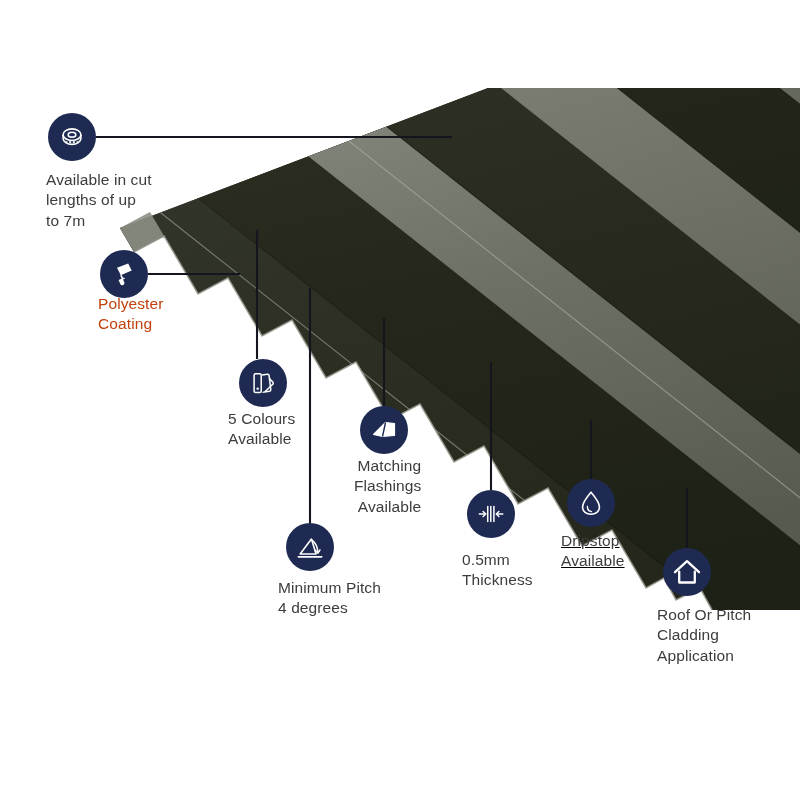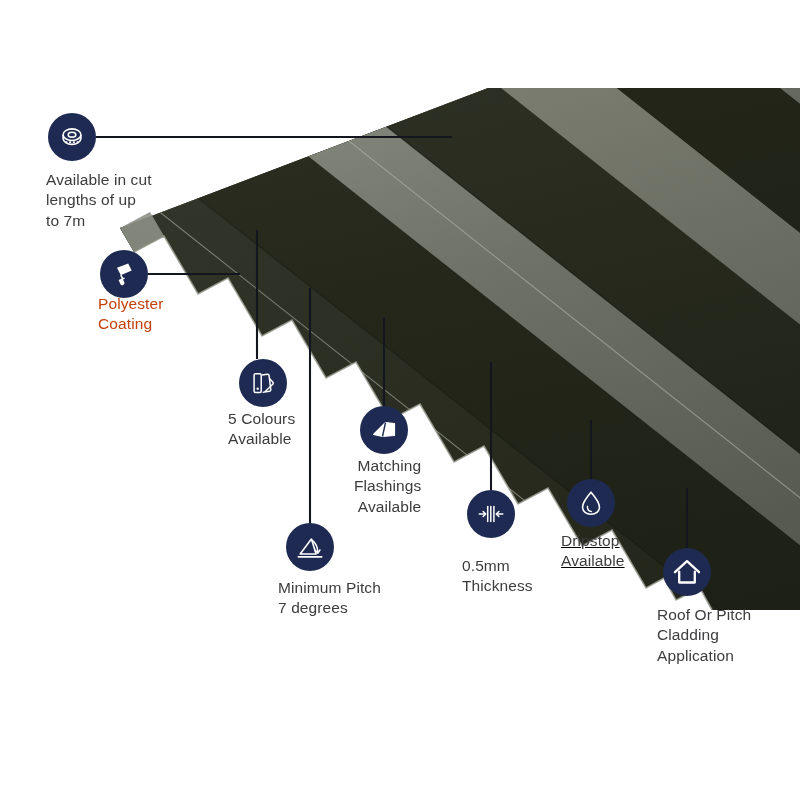--- a/index.html
+++ b/index.html
@@ -224,36 +224,36 @@
   <div class="callout" id="co-4" style="left: 286px; top: 523px;">
     <div class="callout-badge" style="background: rgb(30, 42, 82);">
       <svg width="30" height="30" viewBox="0 0 32 32" fill="none" stroke="#ffffff" stroke-width="1.7" stroke-linejoin="round" stroke-linecap="round">
         <path d="M5.5 23.5 L17.5 7.5 L22.5 23.5 Z"></path>
         <path d="M3.5 26.5 H28.5"></path>
         <path d="M18.5 9 c4 3.2 5.6 8 5.8 12.4"></path>
         <path d="M21.6 19.6 L24.4 22.6 L26.6 19.2" stroke-width="1.6"></path>
       </svg>
     </div>
     <div class="callout-label lbl-left" style="margin-left: -8px; margin-top: 7px; color: rgb(60, 60, 62);">Minimum Pitch
-7 degrees</div>
+4 degrees</div>
   </div>
 
   <div class="callout" id="co-5" style="left: 467px; top: 490px;">
     <div class="callout-badge" style="background: rgb(30, 42, 82);">
       <svg width="30" height="30" viewBox="0 0 32 32" fill="none" stroke="#ffffff" stroke-width="1.6" stroke-linecap="round" stroke-linejoin="round">
         <line x1="12.5" y1="8" x2="12.5" y2="24"></line>
         <line x1="15.8" y1="8" x2="15.8" y2="24"></line>
         <line x1="19.1" y1="8" x2="19.1" y2="24"></line>
         <path d="M3.5 16 H10"></path>
         <path d="M7.6 13.4 L10.4 16 L7.6 18.6"></path>
         <path d="M28.5 16 H22"></path>
         <path d="M24.4 13.4 L21.6 16 L24.4 18.6"></path>
       </svg>
     </div>
-    <div class="callout-label lbl-left" style="margin-left: -5px; margin-top: 18px; color: rgb(60, 60, 62);">0.5mm
+    <div class="callout-label lbl-left" style="margin-left: -5px; margin-top: 12px; color: rgb(60, 60, 62);">0.5mm
 Thickness</div>
   </div>
 
   <div class="callout" id="co-6" style="left: 567px; top: 479px; text-decoration: underline;">
     <div class="callout-badge" style="background: rgb(30, 42, 82);">
       <svg width="30" height="30" viewBox="0 0 32 32" fill="none" stroke="#ffffff" stroke-width="1.7" stroke-linejoin="round">
         <path d="M16 4.5 C16 4.5 7 15 7 20.2 C7 25 11 28 16 28 C21 28 25 25 25 20.2 C25 15 16 4.5 16 4.5 Z"></path>
         <path d="M12.2 19.5 c-0.2 3.2 1.7 5.3 4.3 5.7" stroke-width="1.4" stroke-linecap="round"></path>
       </svg>
     </div>

